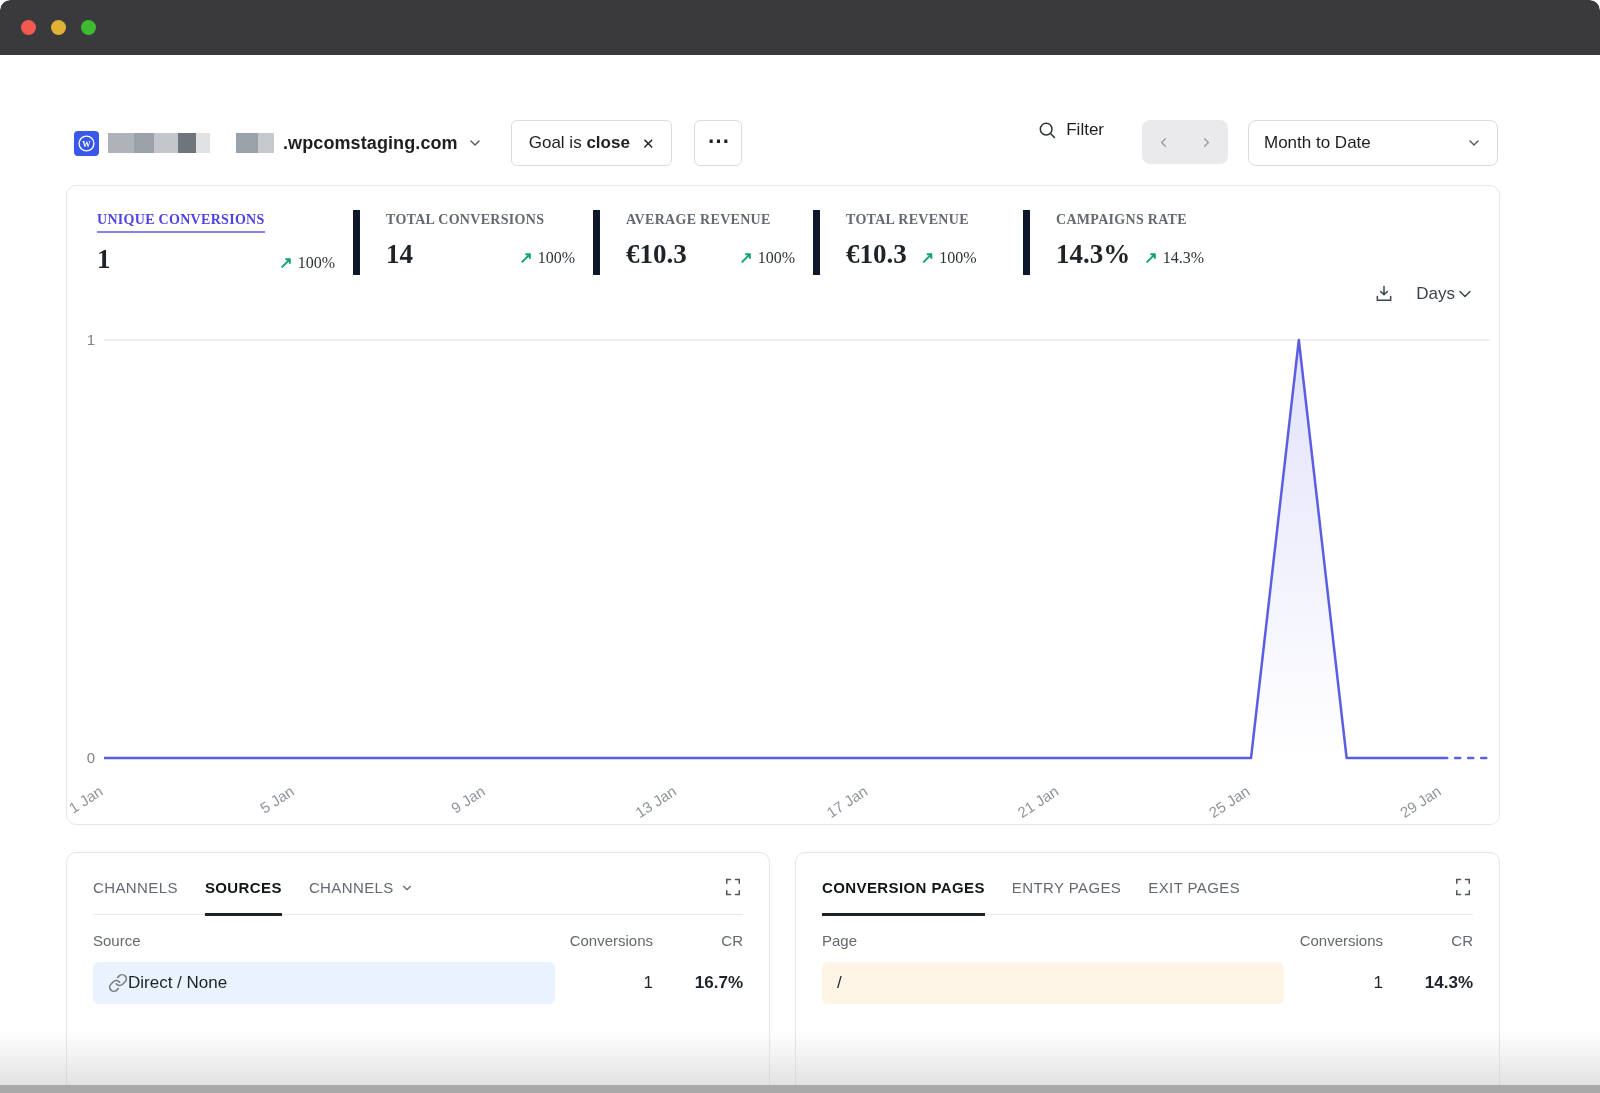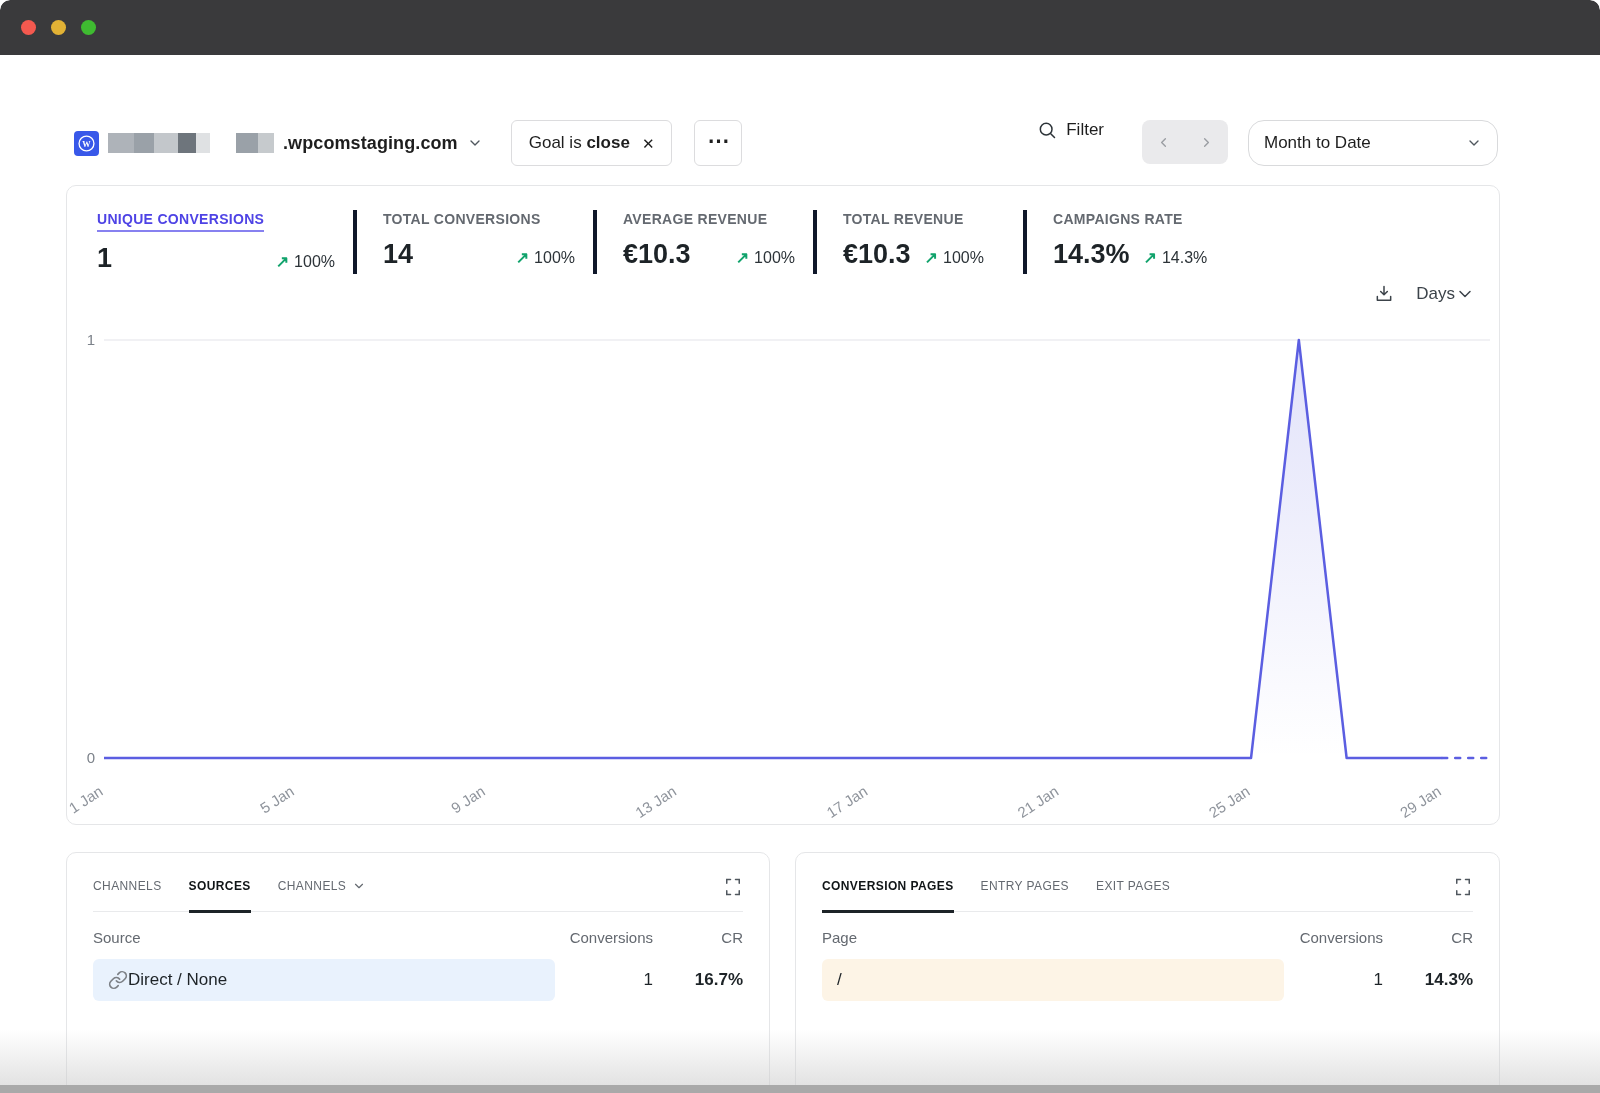--- a/index.html
+++ b/index.html
@@ -34,50 +34,50 @@
   .chip-close { font-size:15px; color:#1e1e1e; cursor:pointer; line-height:1; }
   .more-btn { margin-left:22px; width:48px; height:46px; border:1px solid #dcdcde; border-radius:6px; background:#fff;
     display:flex; align-items:center; justify-content:center; font-size:22px; font-weight:700; color:#1e1e1e; cursor:pointer; padding-bottom:6px;}
 
   .topbar-right { position:absolute; top:65px; right:102px; height:46px; display:flex; align-items:flex-start; }
   .filter { display:flex; align-items:center; gap:9px; font-size:17px; color:#1e1e1e; cursor:pointer; }
   .filter svg { width:20px; height:20px; stroke:#2c3338; fill:none; stroke-width:1.8; stroke-linecap:round; }
   .pager { margin-left:38px; width:86px; height:44px; background:#eaeaec; border-radius:8px; display:flex; }
   .pager button { flex:1; background:transparent; border:none; display:flex; align-items:center; justify-content:center; cursor:pointer; padding:0; }
   .pager svg { width:15px; height:15px; stroke:#9a9da2; fill:none; stroke-width:2.2; stroke-linecap:round; stroke-linejoin:round; }
-  .range-select { margin-left:20px; width:250px; height:46px; background:#fff; border:1px solid #d9dadc; border-radius:16px;
+  .range-select { margin-left:20px; width:250px; height:46px; background:#fff; border:1px solid #d9dadc; border-radius:8px;
     display:flex; align-items:center; justify-content:space-between; padding:0 15px; font-size:17px; color:#1e1e1e; cursor:pointer; }
 
   
   .main-card { position:absolute; left:66px; top:130px; width:1434px; height:640px;
     border:1px solid #e5e6e8; border-radius:10px; background:#fff; }
-  .metrics { display:flex; padding:24px 0 0 30px; }
+  .metrics { display:flex; padding:24px 0 0 30px;font-family:Liberation Serif, serif; }
   .metric { padding-right:18px; cursor:pointer; }
-  .metric + .metric { border-left:4px solid #0f172a; padding-left:26px; }
+  .metric + .metric { border-left:7px solid #0f172a; padding-left:26px; }
   .metric:nth-child(1){ width:256px; } .metric:nth-child(2){ width:240px; }
   .metric:nth-child(3){ width:220px; } .metric:nth-child(4){ width:210px; } .metric:nth-child(5){ width:260px; }
   .metric-label { font-size:14px; font-weight:700; letter-spacing:.3px; color:#646970; display:inline-block; }
   .metric.active .metric-label { color:#4e43e5; border-bottom:2px solid #8781f0; padding-bottom:3px; }
   .metric-value-row { margin-top:11px; display:flex; align-items:baseline; }
   .metric-value { font-size:27px; font-weight:700; color:#1d2327; }
   .metric-change { margin-left:auto; display:flex; align-items:baseline; gap:5px; font-size:16px; color:#2c3338; }
   .metric:nth-child(4) .metric-change, .metric:nth-child(5) .metric-change { margin-left:14px; }
   .trend-icon { color:#11a36c; font-weight:700; font-size:16px; }
 
   .chart-controls { position:absolute; top:98px; right:24px; display:flex; align-items:center; gap:22px; color:#3c434a; font-size:17px; }
   .chart-controls svg { width:20px; height:20px; stroke:#3c434a; fill:none; stroke-width:1.8; stroke-linecap:round; stroke-linejoin:round; }
   .days-select { display:flex; align-items:center; cursor:pointer; }
   #chart-host { position:absolute; left:0; top:128px; width:1434px; height:505px; }
 
   
   .card { position:absolute; top:797px; height:420px; border:1px solid #e5e6e8; border-radius:10px; background:#fff; padding:26px 26px 0; }
   .card-left { left:66px; width:704px; }
   .card-right { left:795px; width:705px; }
   .tabs { display:flex; align-items:flex-end; gap:27px; border-bottom:1px solid #e9eaec; position:relative; }
-  .tab { font-size:12px; font-weight:500; letter-spacing:.4px; color:#646970; padding-bottom:17px;
+  .tab { font-size:15px; font-weight:500; letter-spacing:.4px; color:#646970; padding-bottom:17px;
     border-bottom:3px solid transparent; margin-bottom:-2px; cursor:pointer; display:flex; align-items:center; gap:6px; }
   .tab.active { color:#101517; font-weight:700; border-bottom-color:#1d2327; }
   .tab svg { width:14px; height:14px; stroke:#646970; fill:none; stroke-width:2; stroke-linecap:round; stroke-linejoin:round; }
   .expand-btn { position:absolute; right:0; top:-2px; background:none; border:none; cursor:pointer; padding:0; }
   .expand-btn svg { width:20px; height:20px; stroke:#50575e; fill:none; stroke-width:1.8; stroke-linecap:round; }
   .thead { display:flex; margin-top:17px; font-size:15px; color:#646970; }
   .name-col { flex:1; }
   .num-col { width:110px; text-align:right; }
   .cr-col { width:90px; text-align:right; }
   .trow { position:relative; margin-top:13px; height:42px; display:flex; align-items:center; font-size:17px; color:#1d2327; cursor:pointer; }

